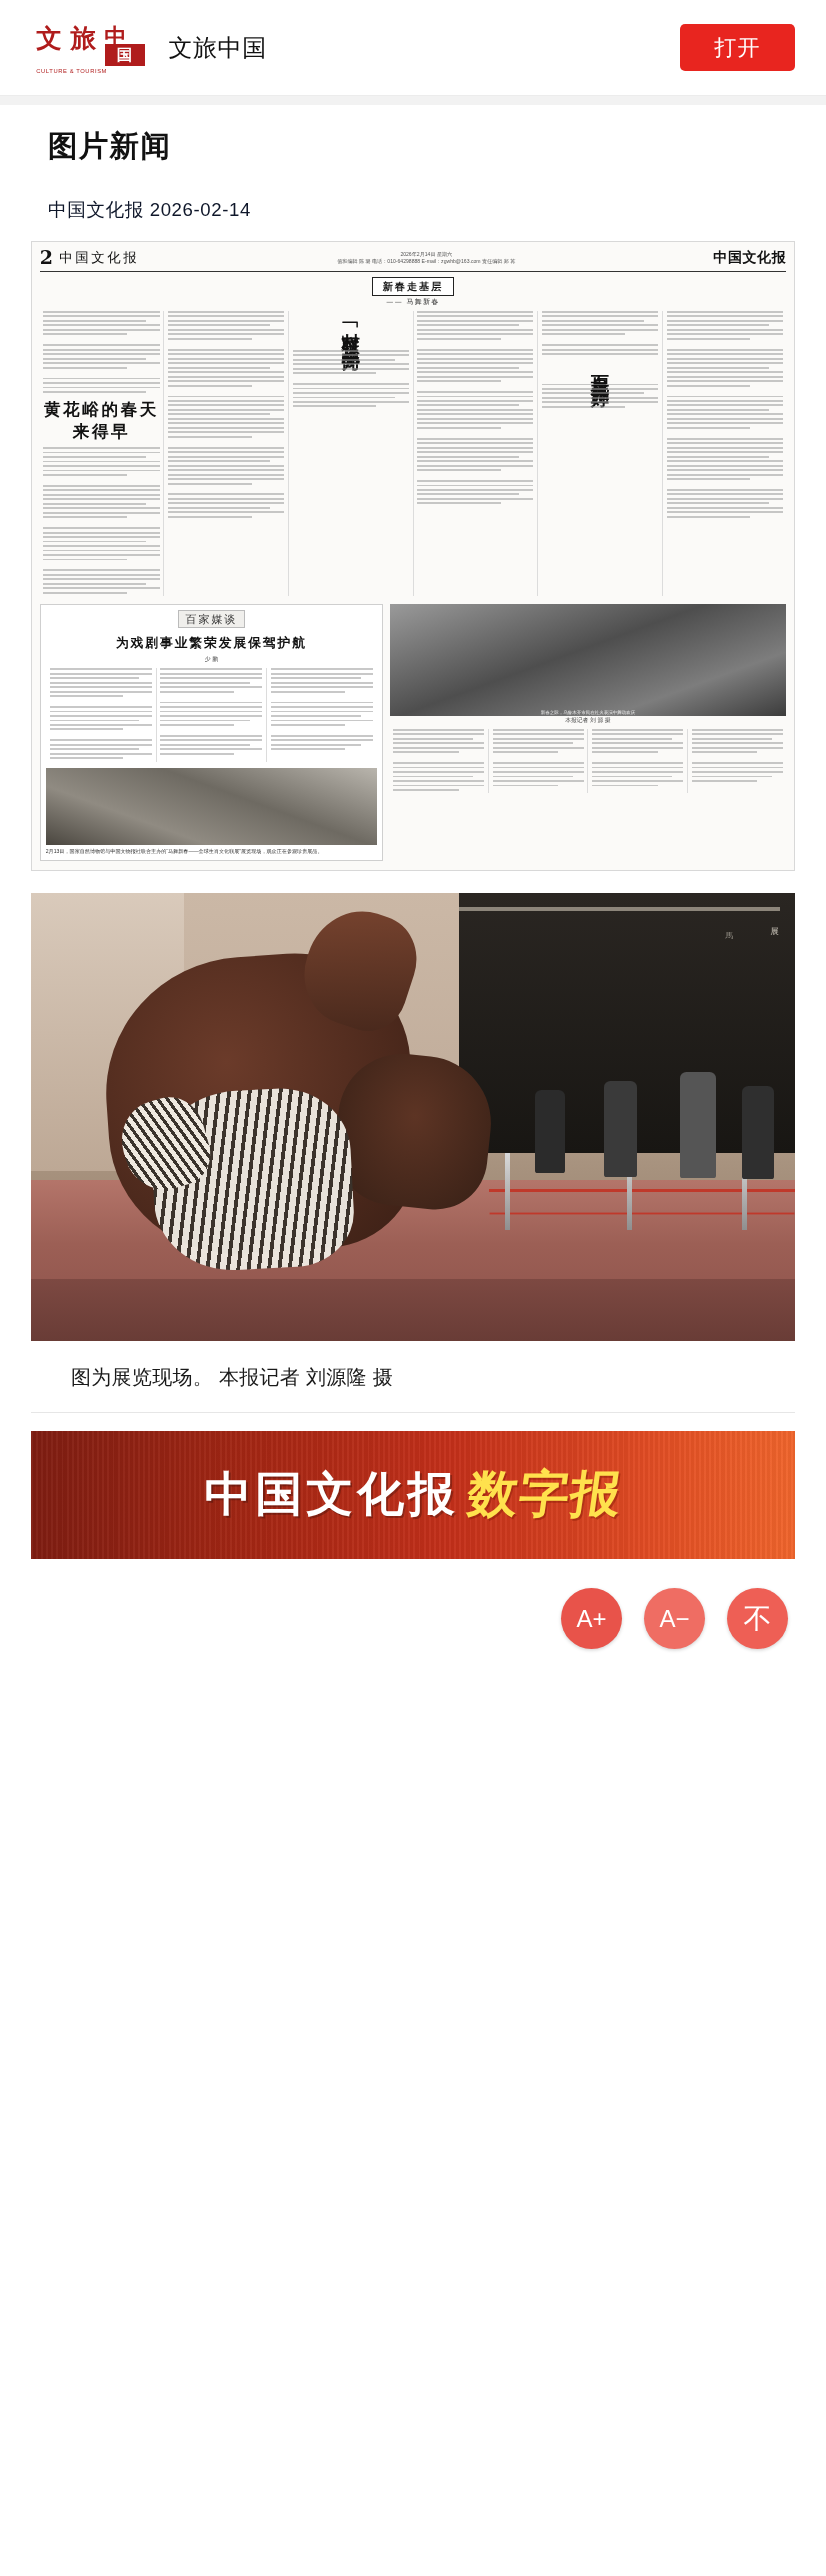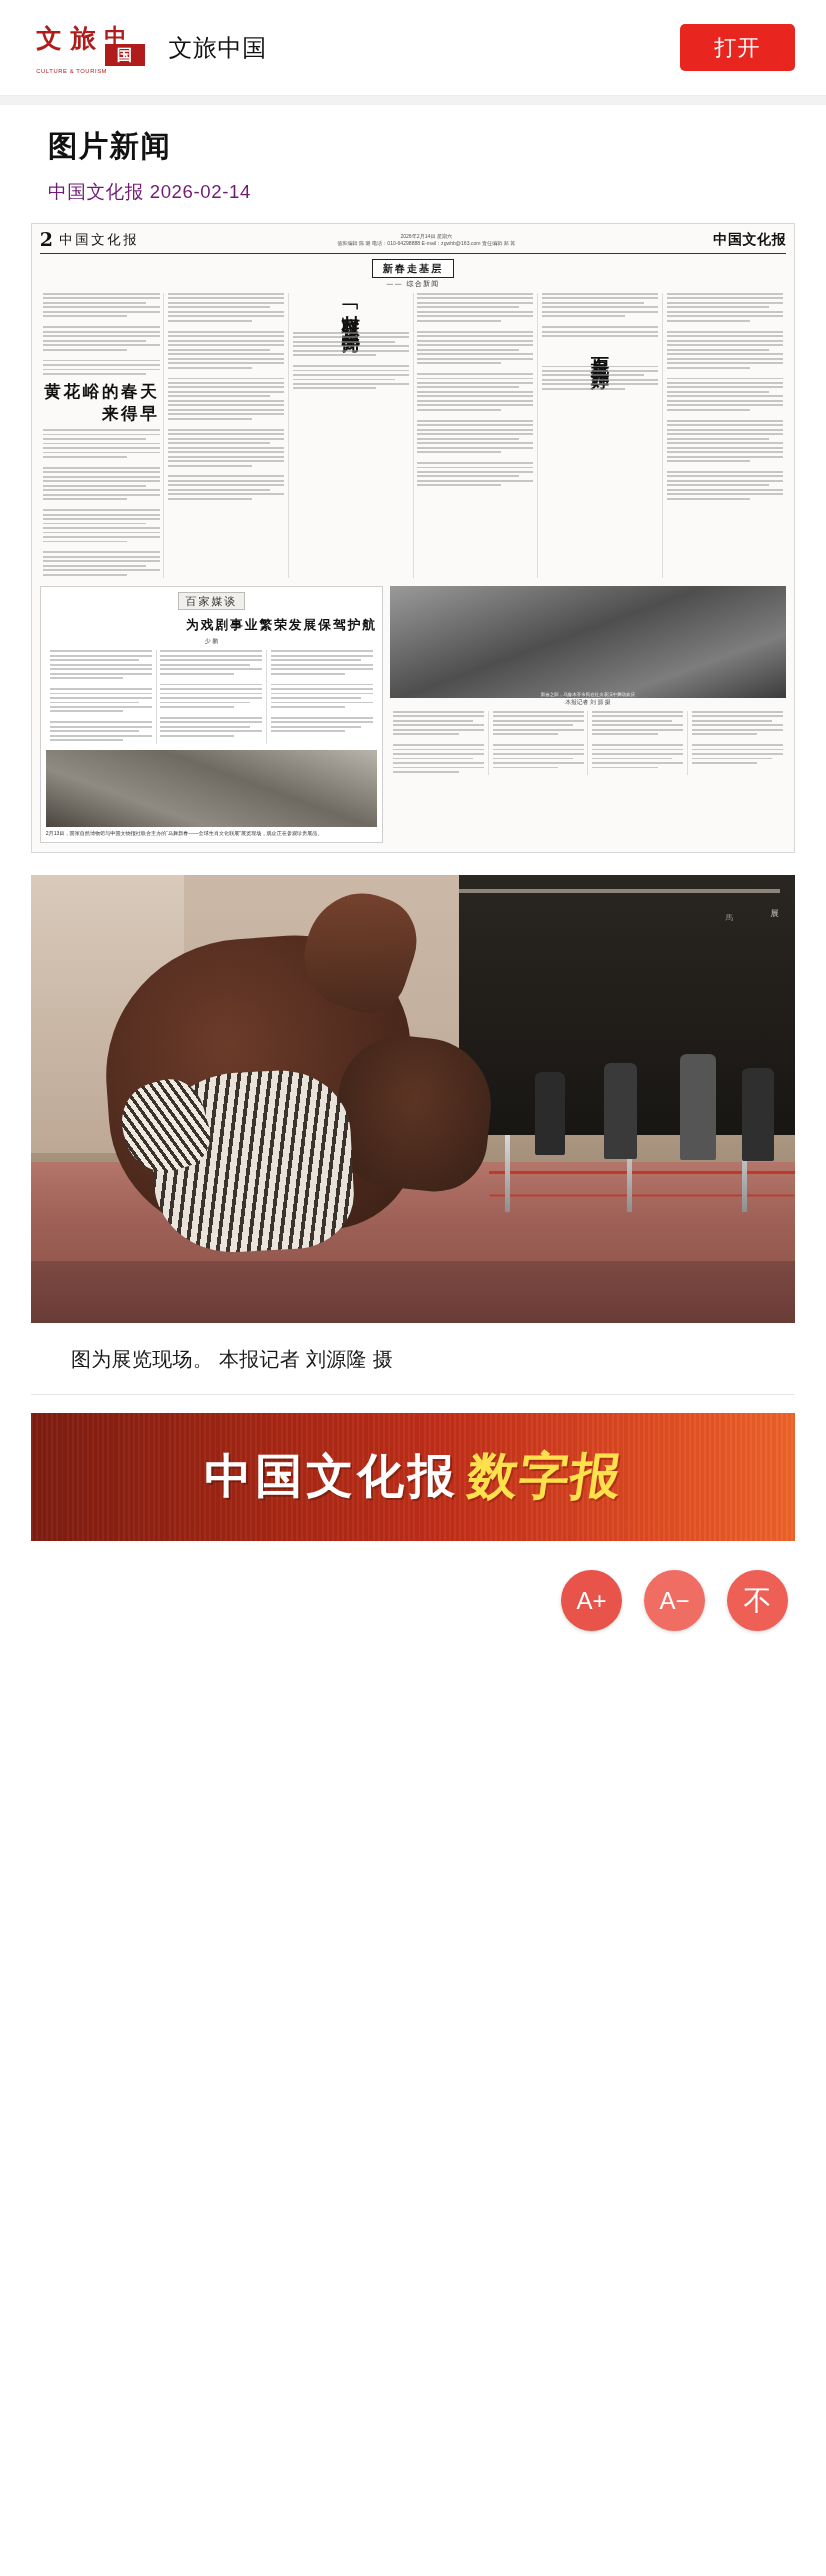--- a/index.html
+++ b/index.html
@@ -108,23 +108,23 @@
 
   
   .headline-wrap { padding: 22px 31px 0 48px; }
   .page-title {
     font-size: 29.5px;
     font-weight: 700;
     color: #111;
     letter-spacing: 1.3px;
   }
   .source-line {
-    margin-top: 12px;
+    margin-top: 30px;
     font-size: 18.6px;
-    color: #701a75;
+    color: #0f172a;
     letter-spacing: 0.6px;
   }
 
   
   .paper {
     margin: 18px 31px 0 31px;
     border: 0.6px solid #d8d8d8;
     background: #fbfaf8;
     padding: 6.4px 7.7px 9px 7.7px;
     position: relative;
@@ -223,21 +223,21 @@
     margin: 5.1px auto;
   }
   .vhead.big { font-size: 18px; }
 
   .hhead {
     font-family: "DejaVu Serif", serif;
     font-weight: 700;
     font-size: 16.6px;
     letter-spacing: 2.6px;
     color: #111;
-    text-align: right;
+    text-align: center;
     margin: 6.4px 0 3.8px 0;
   }
   .hhead.sm { font-size: 12.8px; letter-spacing: 1.9px; }
   .subpanel-tag {
     text-align: right;
     font-size: 11px;
     letter-spacing: 1.9px;
     color: #333;
     border: 0.6px solid #bbb;
     display: inline-block;
@@ -506,21 +506,21 @@
       <div>2026年2月14日 星期六</div>
       <div>值班编辑 陈 璐 电话：010-64298888 E-mail：zgwhb@163.com 责任编辑 郑 苒</div>
     </div>
     <div>
       <div class="paper-masthead">中国文化报</div>
     </div>
   </div>
 
   <div class="banner-row">
     <span class="banner-box">新春走基层</span>
-    <div class="banner-sub">—— 综合新闻</div>
+    <div class="banner-sub">—— 马舞新春</div>
   </div>
 
   <div class="cols">
 
     <div class="col">
       <div class="tcol">
         <div class="tline"></div>
           <div class="tline"></div>
           <div class="tline sh2"></div>
         <div class="tline"></div>

